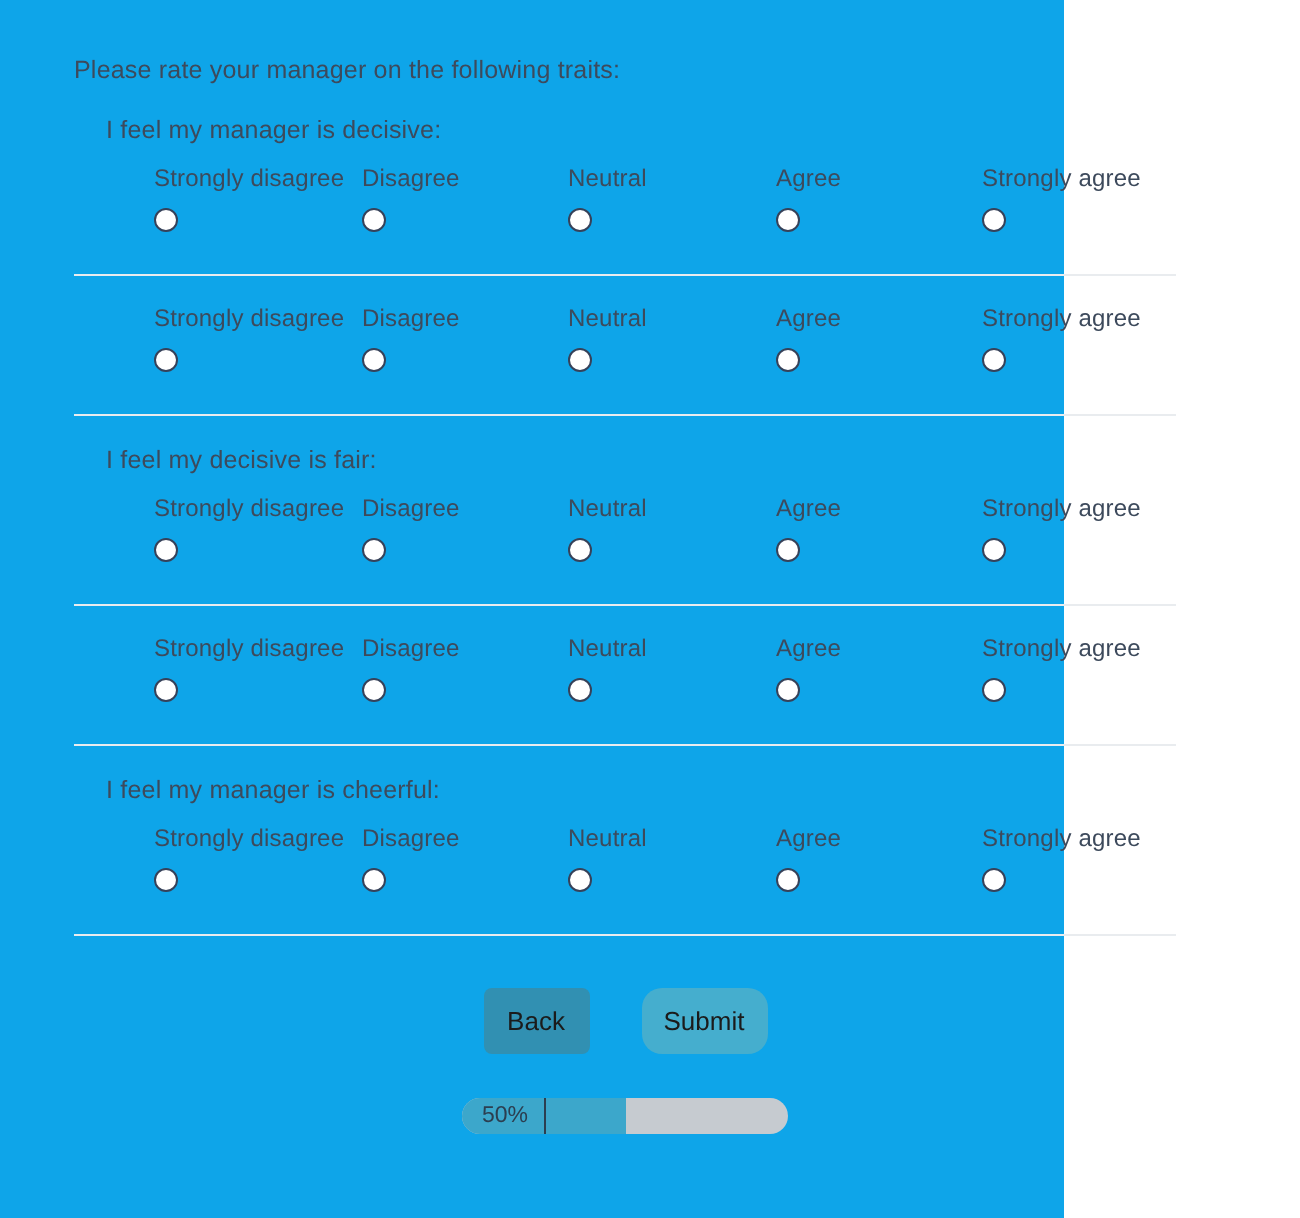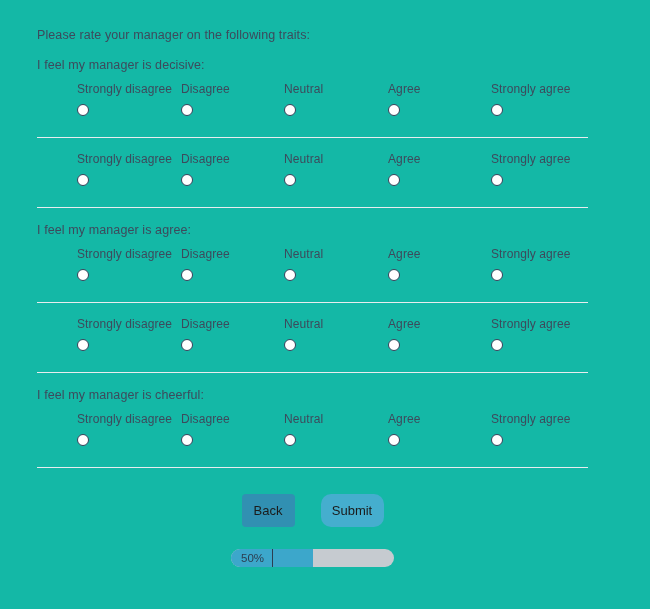--- a/index.html
+++ b/index.html
@@ -11,23 +11,23 @@
     width: 650px;
     height: 609px;
     font-family: "Liberation Sans", sans-serif;
     color: #2c3e50;
     -webkit-font-smoothing: antialiased;
     overflow: hidden;
   }
 
   .page {
     position: relative;
-    width: 650px;
+    width: 532px;
     height: 609px;
-    background: #14b8a6;
+    background: #0ea5e9;
   }
 
   .content {
     position: absolute;
     left: 37px;
     top: 0;
     width: 551px;
   }
 
   .intro {
@@ -41,20 +41,21 @@
   .question-block {
     padding-top: 14px;
   }
 
   .q-text {
     font-size: 12.5px;
     color: #3d4a5c;
     line-height: 16px;
     letter-spacing: 0.1px;
     margin-bottom: 9px;
+    margin-left: 16px;
   }
 
   .scale {
     position: relative;
     height: 46px;
   }
 
   .scale-col {
     position: absolute;
     top: 0;
@@ -218,21 +219,21 @@
         </div>
         <div class="scale-col" style="left:454px;">
           <span class="scale-col-label">Strongly agree</span>
           <span class="radio"></span>
         </div>
       </div>
       <div class="divider"></div>
     </div>
 
     <div class="question-block">
-      <div class="q-text">I feel my manager is agree:</div>
+      <div class="q-text">I feel my decisive is fair:</div>
       <div class="scale">
         <div class="scale-col" style="left:40px;">
           <span class="scale-col-label">Strongly disagree</span>
           <span class="radio"></span>
         </div>
         <div class="scale-col" style="left:144px;">
           <span class="scale-col-label">Disagree</span>
           <span class="radio"></span>
         </div>
         <div class="scale-col" style="left:247px;">

